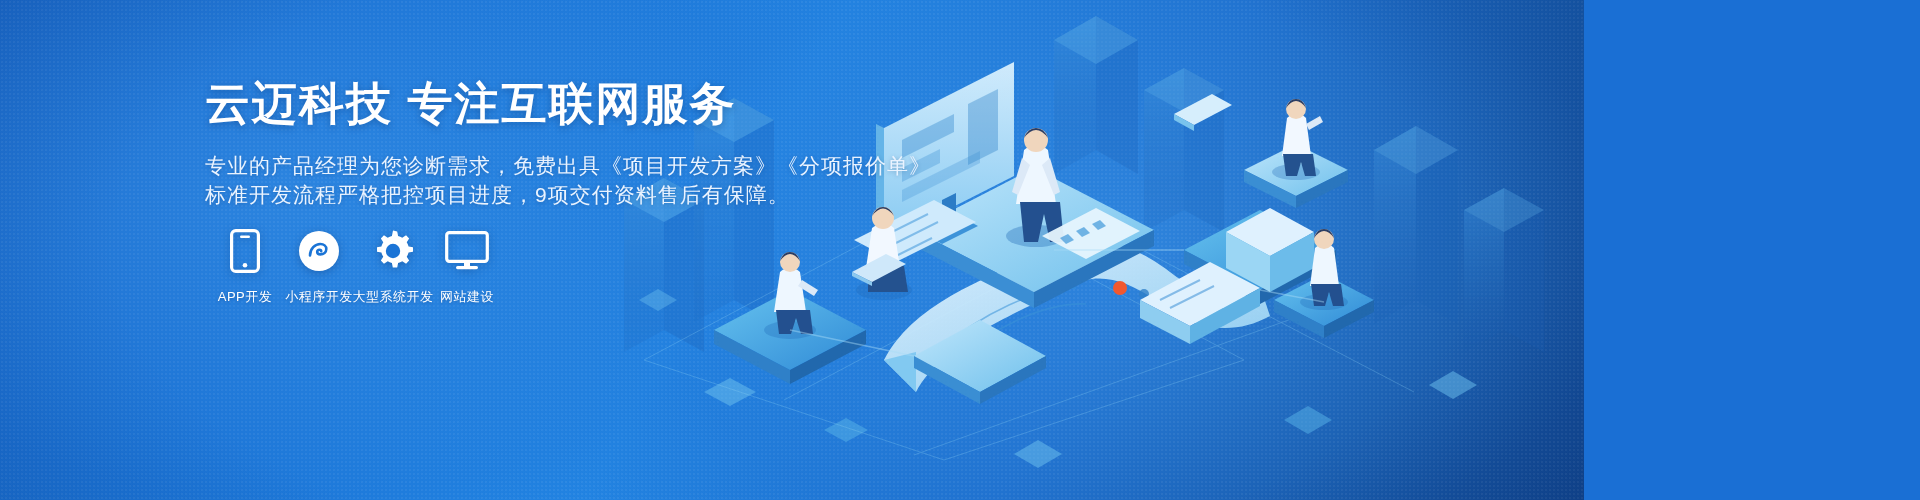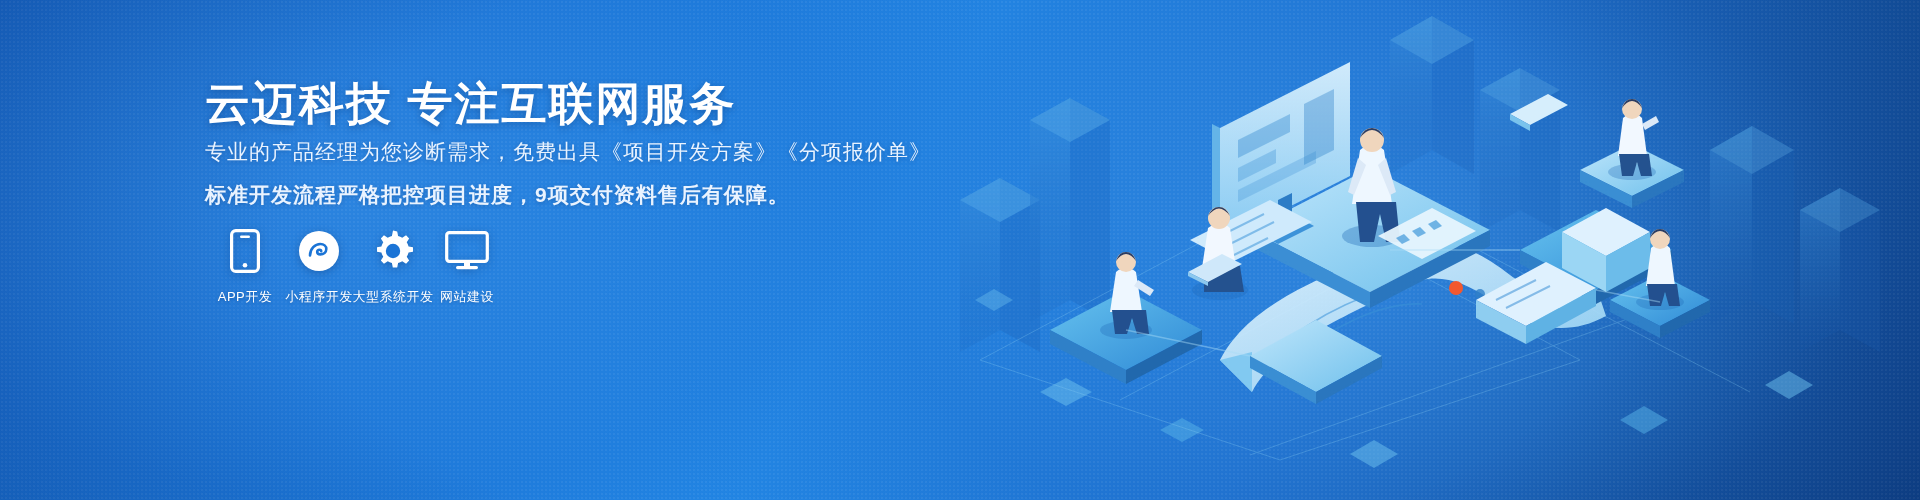--- a/index.html
+++ b/index.html
@@ -4,21 +4,21 @@
 <style>
   * { margin:0; padding:0; box-sizing:border-box; }
   html,body { width:1920px; height:500px; overflow:hidden; }
   body {
     font-family: "Liberation Sans", "DejaVu Sans", sans-serif;
     background:#1a6fd4;
   }
 
   #banner {
     position:relative;
-    width:1920px; height:500px;
+    width:1584px; height:500px;
     overflow:hidden;
     background:
       radial-gradient(ellipse 1100px 700px at 72% 50%, rgba(60,150,235,0.55) 0%, rgba(36,110,205,0.15) 45%, rgba(20,70,165,0.0) 72%),
       radial-gradient(ellipse 900px 560px at 18% 38%, rgba(70,160,240,0.38) 0%, rgba(30,100,200,0.08) 55%, rgba(18,66,160,0) 80%),
       linear-gradient(118deg, #1766c9 0%, #1b74d6 22%, #2286e4 46%, #1d6fcd 68%, #13519f 88%, #0e3f86 100%);
   }
   
   #banner::before{
     content:"";
     position:absolute; inset:0;
@@ -50,22 +50,22 @@
     text-shadow:0 2px 7px rgba(6,40,95,0.33);
   }
   .subline {
     position:absolute; left:5px;
     font-size:21px;
     color:#e9f3ff;
     letter-spacing:1px;
     white-space:nowrap;
     text-shadow:0 1px 4px rgba(6,40,95,0.28);
   }
-  .sub1 { top:138px; }
-  .sub2 { top:181px;font-weight:bold; }
+  .sub1 { top:152px; }
+  .sub2 { top:181px; }
 
   
   .services {
     position:absolute; left:8px; top:228px;
     display:flex;
     align-items:flex-start;
   }
   .service {
     display:flex;
     flex-direction:column;

